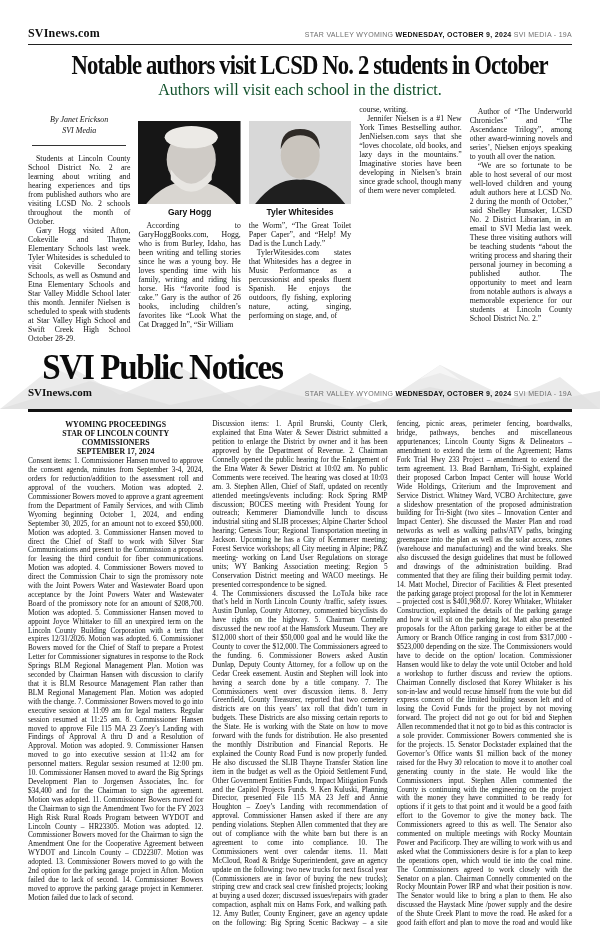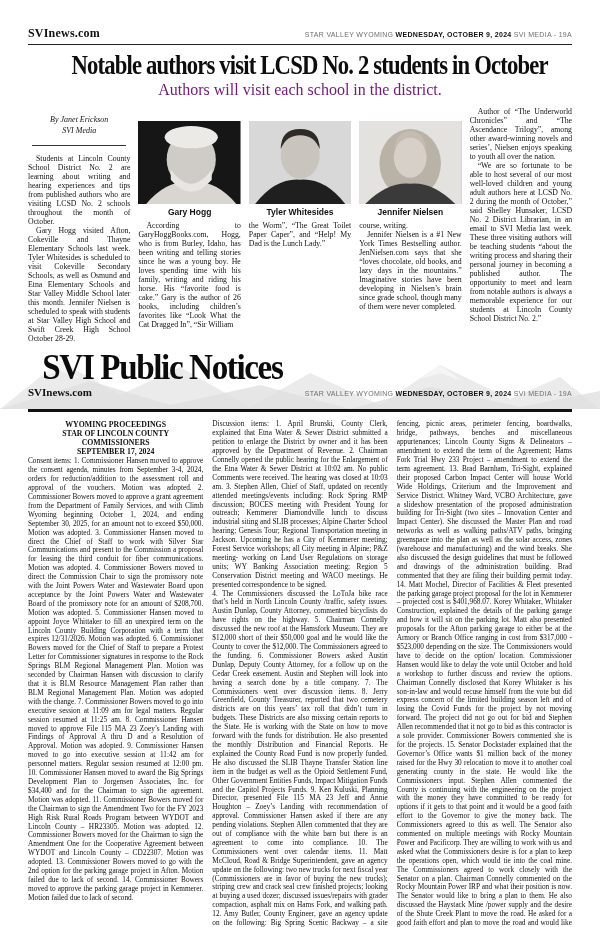--- a/index.html
+++ b/index.html
@@ -13,21 +13,21 @@
   .masthead{display:flex;justify-content:space-between;align-items:baseline;
     border-bottom:1px solid #222;padding-bottom:3px;}
   .masthead .site{font-weight:bold;font-size:12px;letter-spacing:.2px;}
   .dateline{font-family:"Liberation Sans","DejaVu Sans",sans-serif;font-size:7px;
     color:#6e6e6e;letter-spacing:.3px;white-space:nowrap;}
   .dateline .b{color:#111;font-weight:bold;}
   
   .headline{margin-top:6px;text-align:center;font-weight:bold;font-size:27px;
     letter-spacing:-1px;white-space:nowrap;transform:scaleX(.84);transform-origin:50% 50%;
     line-height:1.05;color:#0d0d0d;}
-  .subhead{text-align:center;font-size:16px;margin-top:2px;color:#701a75;}
+  .subhead{text-align:center;font-size:16px;margin-top:2px;color:#14532d;}
   
   .article{display:flex;gap:8px;margin-top:6px;height:238px;overflow:hidden;}
   .acol{flex:1 1 0;min-width:0;}
   .byline{font-style:italic;text-align:center;font-size:8px;line-height:1.3;margin-top:10px;}
   .byline-rule{border:0;border-top:1px solid #333;margin:9px 4px 8px 4px;}
   .atext{font-size:7.8px;line-height:9px;text-align:justify;}
   .atext p{margin:0;}
   .atext p.ind{text-indent:8px;}
   figure{margin:16px 0 0 0;}
   .photo{width:100%;height:83px;display:block;background:#ccc;}
@@ -100,34 +100,25 @@
         <svg class="photo" viewBox="0 0 100 82" preserveAspectRatio="none">
           <rect width="100" height="82" fill="#d8d8d8"></rect>
           <path d="M6 82 Q26 56 50 58 Q74 56 94 82 Z" fill="#1f1f1f"></path>
           <ellipse cx="50" cy="34" rx="19" ry="23" fill="#c9c4bd"></ellipse>
           <path d="M31 28 Q31 8 50 8 Q69 8 69 28 Q64 14 50 14 Q36 14 31 28 Z" fill="#2e2a26"></path>
         </svg>
         <figcaption>Tyler Whitesides</figcaption>
       </figure>
       <div class="atext">
         <p>the Worm”, “The Great Toilet Paper Caper”, and “Help! My Dad is the Lunch Lady.”</p>
+        <p class="ind">TylerWitesides.com states that Whitesides has a degree in Music Performance as a percussionist and speaks fluent Spanish.  He enjoys the outdoors, fly fishing, exploring nature, acting, singing, performing on stage, and, of</p>
       </div>
     </div>
 
     <div class="acol">
-      <figure>
-        <svg class="photo" viewBox="0 0 100 82" preserveAspectRatio="none">
-          <rect width="100" height="82" fill="#e4e2df"></rect>
-          <ellipse cx="50" cy="42" rx="30" ry="34" fill="#b9b2a6"></ellipse>
-          <path d="M6 82 Q28 60 50 62 Q72 60 94 82 Z" fill="#3a3a3a"></path>
-          <ellipse cx="50" cy="36" rx="16" ry="20" fill="#d6d0c8"></ellipse>
-          <path d="M34 28 Q37 10 50 10 Q63 10 66 28 Q59 16 50 16 Q41 16 34 28 Z" fill="#c4bcae"></path>
-        </svg>
-        <figcaption>Jennifer Nielsen</figcaption>
-      </figure>
       <div class="atext">
         <p>course, writing.</p>
         <p class="ind">Jennifer Nielsen is a #1 New York Times Bestselling author. JenNielsen.com says that she “loves chocolate, old books, and lazy days in the mountains.”  Imaginative stories have been developing in Nielsen’s brain since grade school, though many of them were never completed.</p>
       </div>
     </div>
 
     <div class="acol col5">
       <div class="atext">
         <p class="ind">Author of “The Underworld Chronicles” and “The Ascendance Trilogy”, among other award-winning novels and series’, Nielsen enjoys speaking to youth all over the nation.</p>
         <p class="ind">“We are so fortunate to be able to host several of our most well-loved children and young adult authors here at LCSD No. 2 during the month of October,” said Shelley Hunsaker, LCSD No. 2 District Librarian, in an email to SVI Media last week.  These three visiting authors will be teaching students “about the writing process and sharing their personal journey in becoming a published author. The opportunity to meet and learn from notable authors is always a memorable experience for our students at Lincoln County School District No. 2.”</p>

